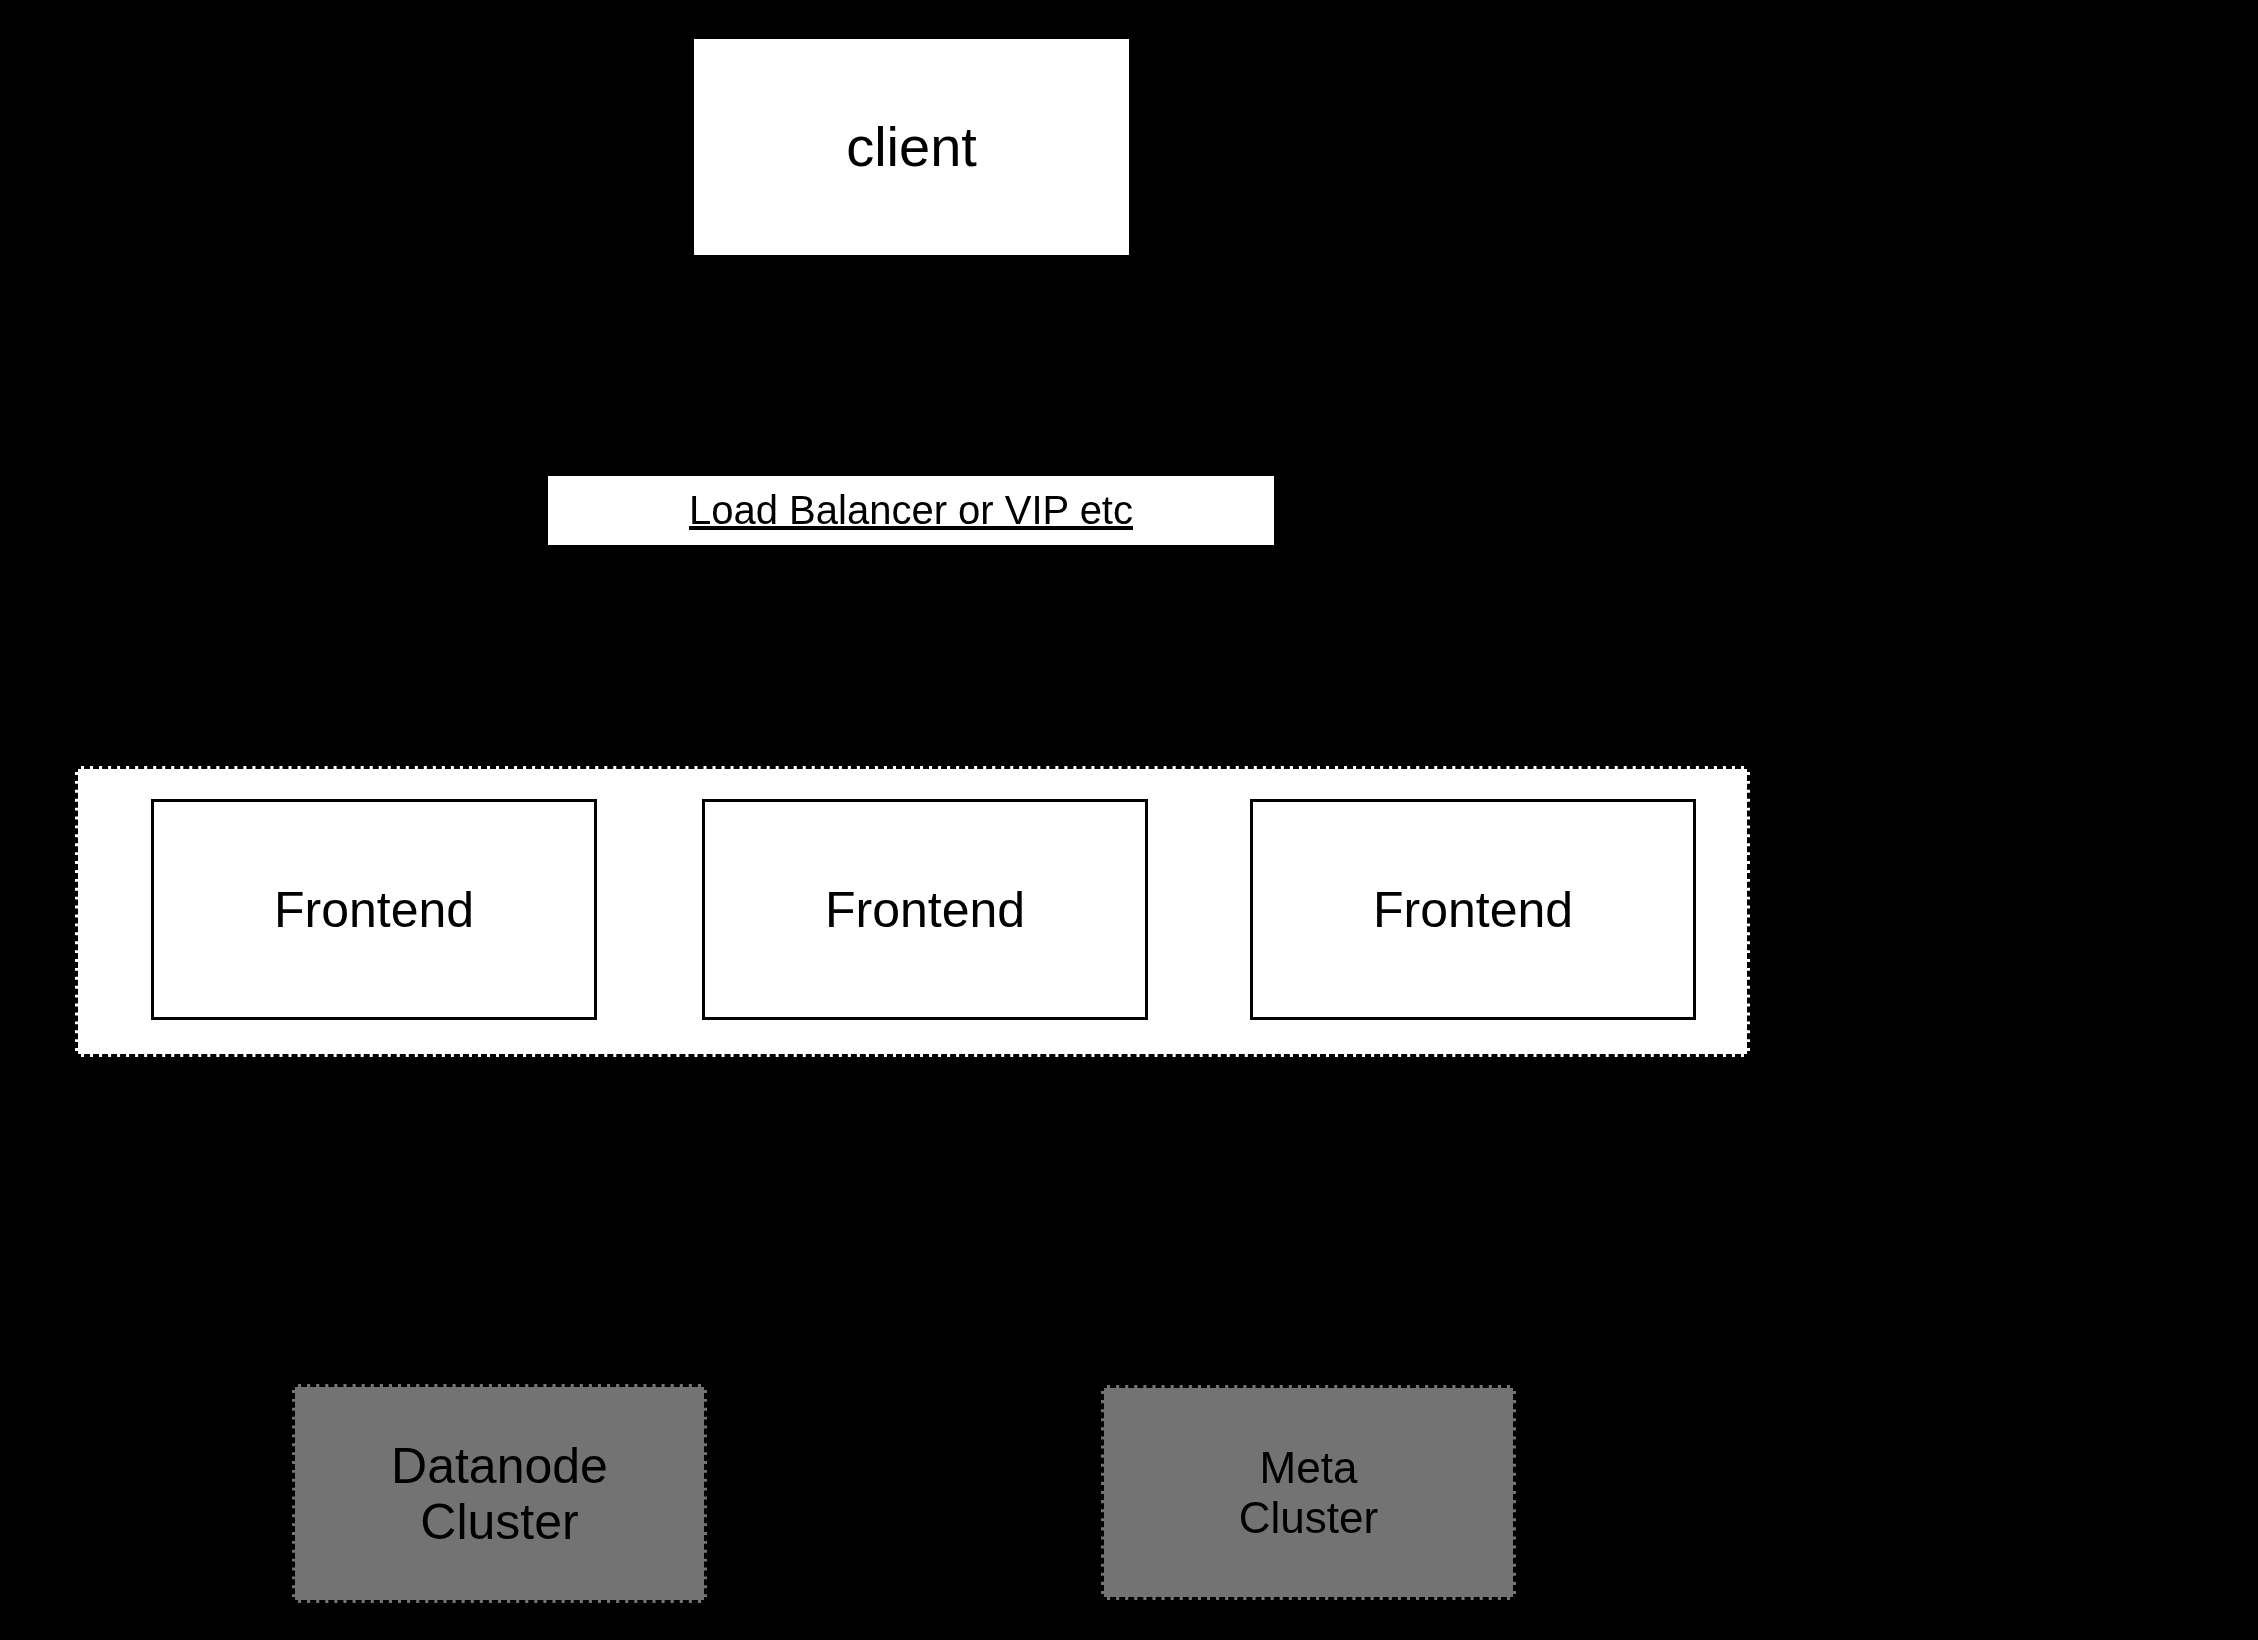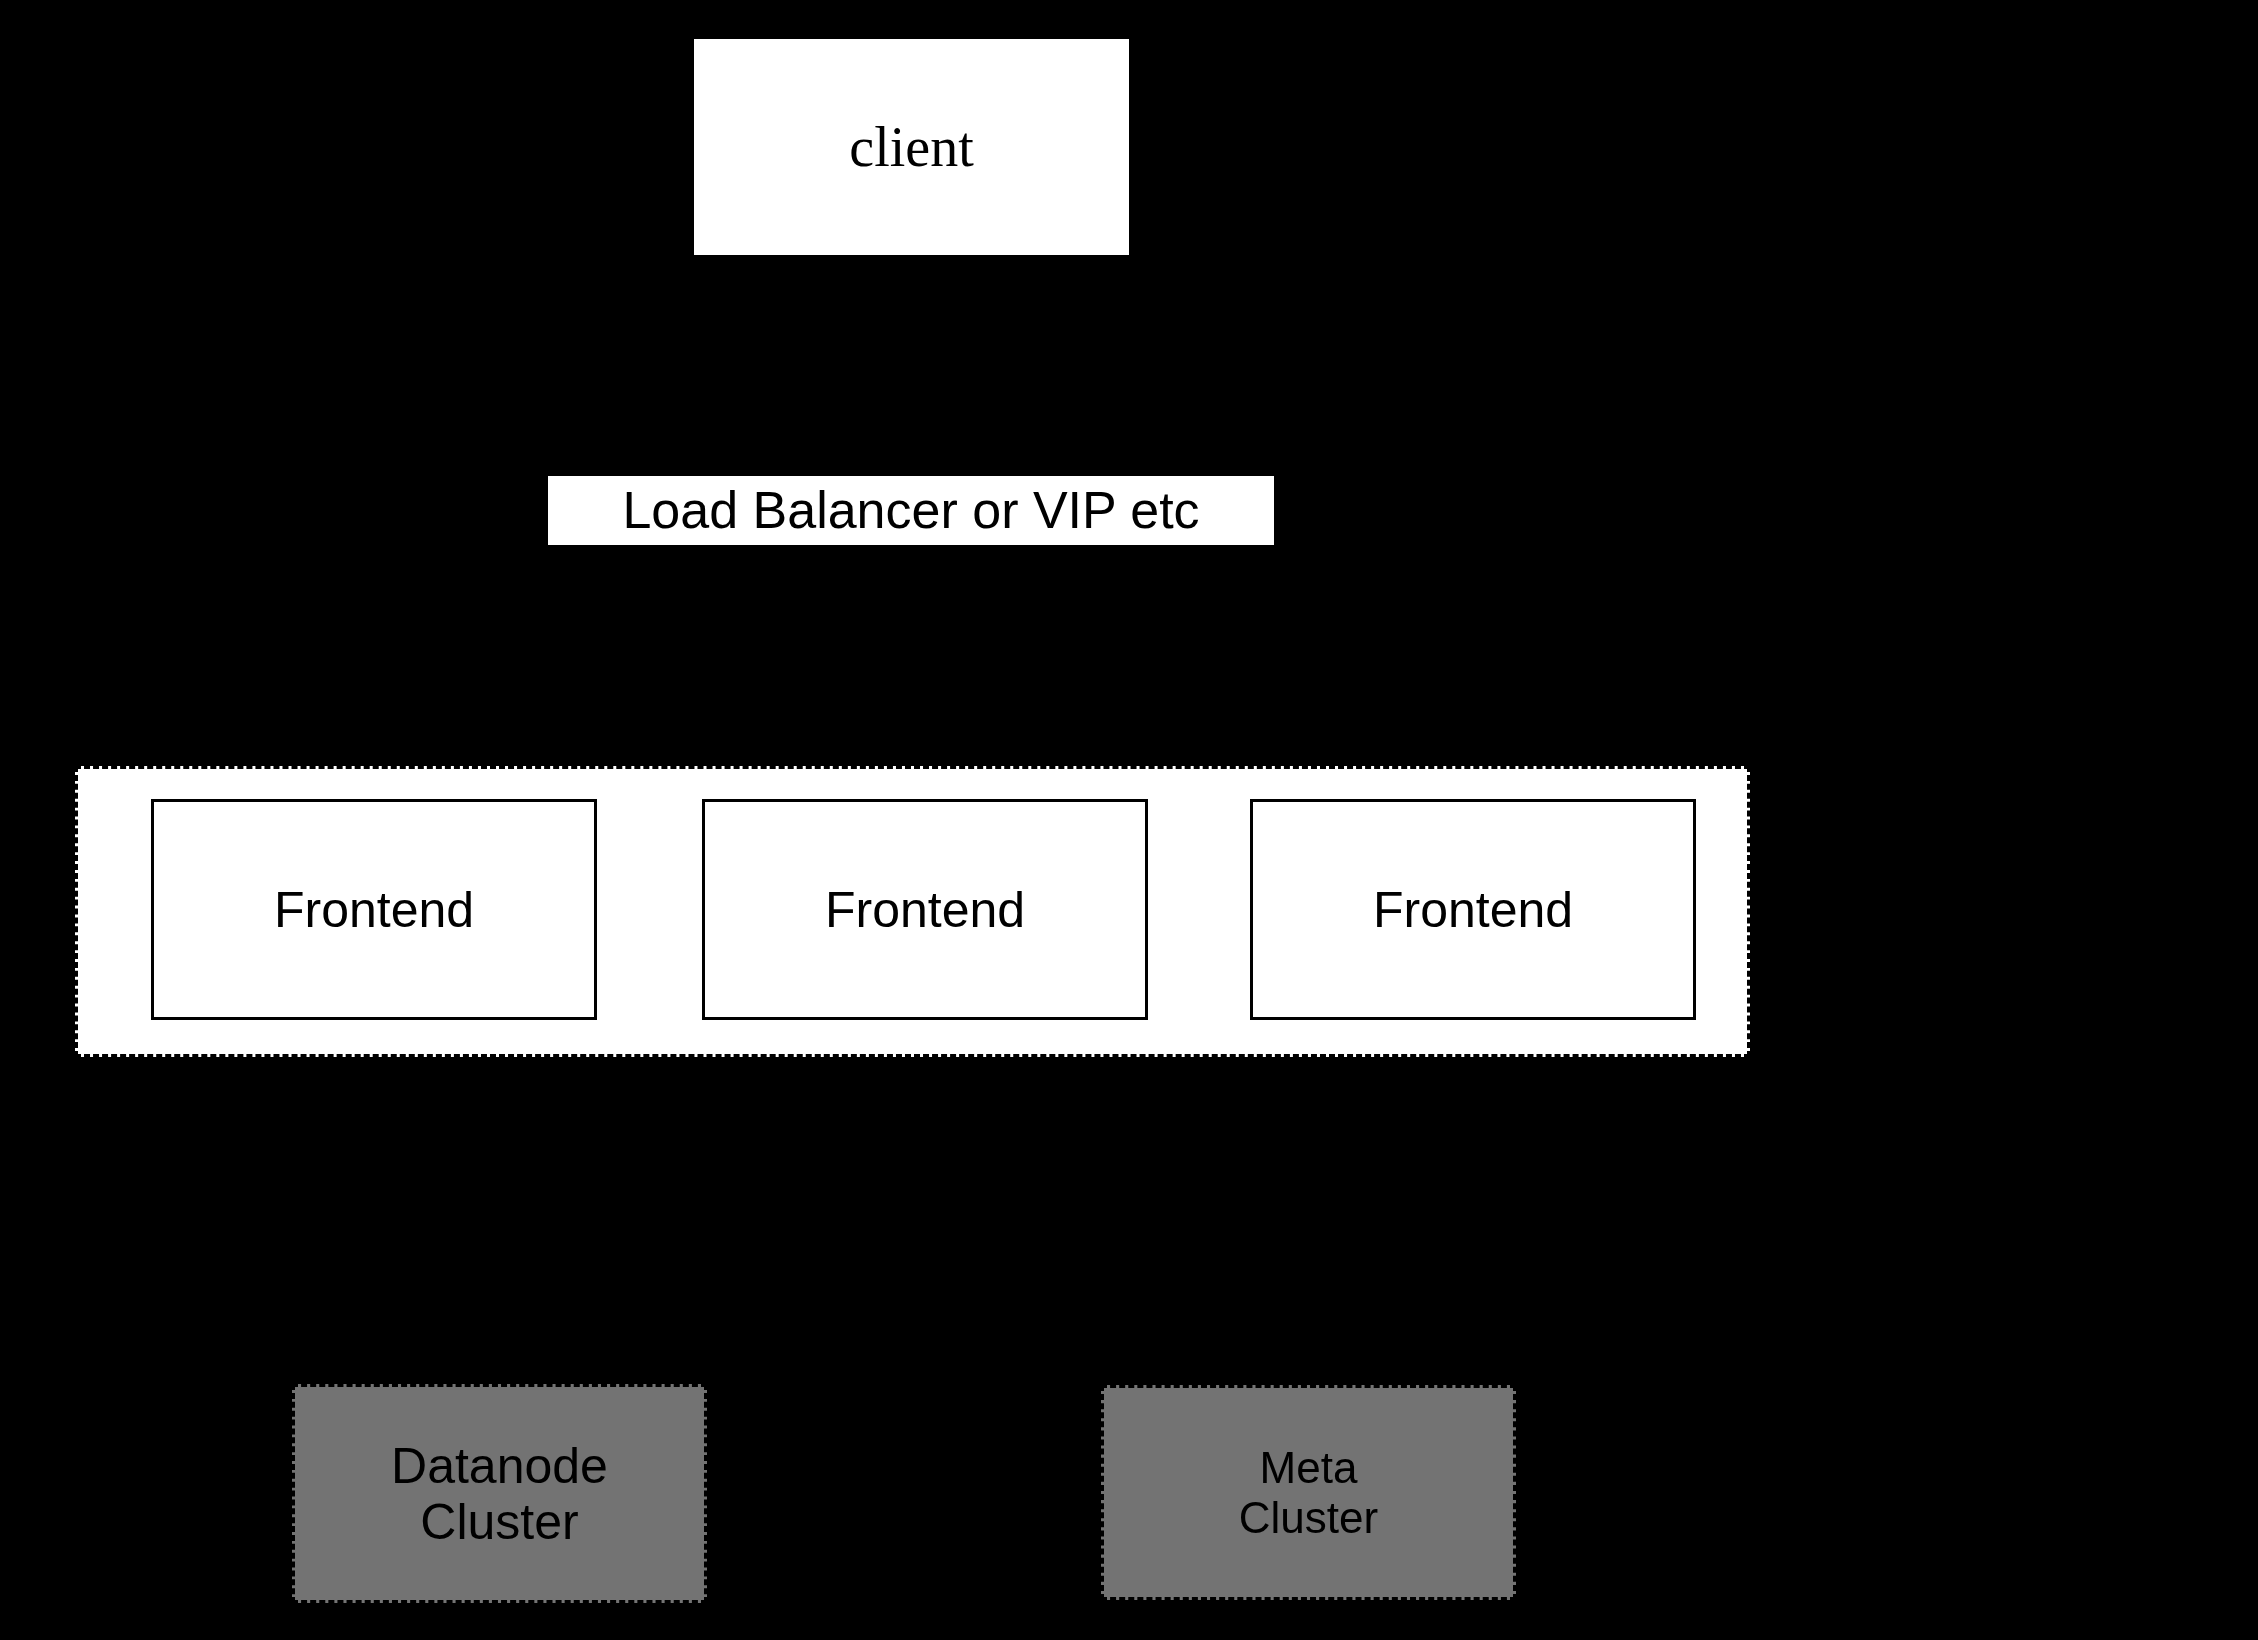--- a/index.html
+++ b/index.html
@@ -56,26 +56,26 @@
     box-sizing: border-box;
     background: #ffffff;
     border: 3.6px dashed #000000;
   }
 
   
   .n-client {
     left: 694px;  top: 39px;
     width: 435px; height: 216px;
     font-size: 56px;
-    font-family: Liberation Serif, serif;
   }
   .n-lb {
     left: 548px;  top: 476px;
     width: 726px; height: 69px;
-    font-size: 52px;
+    font-size: 40px;
+    text-decoration: underline;
   }
   .g-frontends {
     left: 75px;  top: 766px;
     width: 1675px; height: 291px;
   }
   .n-fe {
     top: 30px;
     width: 446px; height: 221px;
     font-size: 50px;
   }

